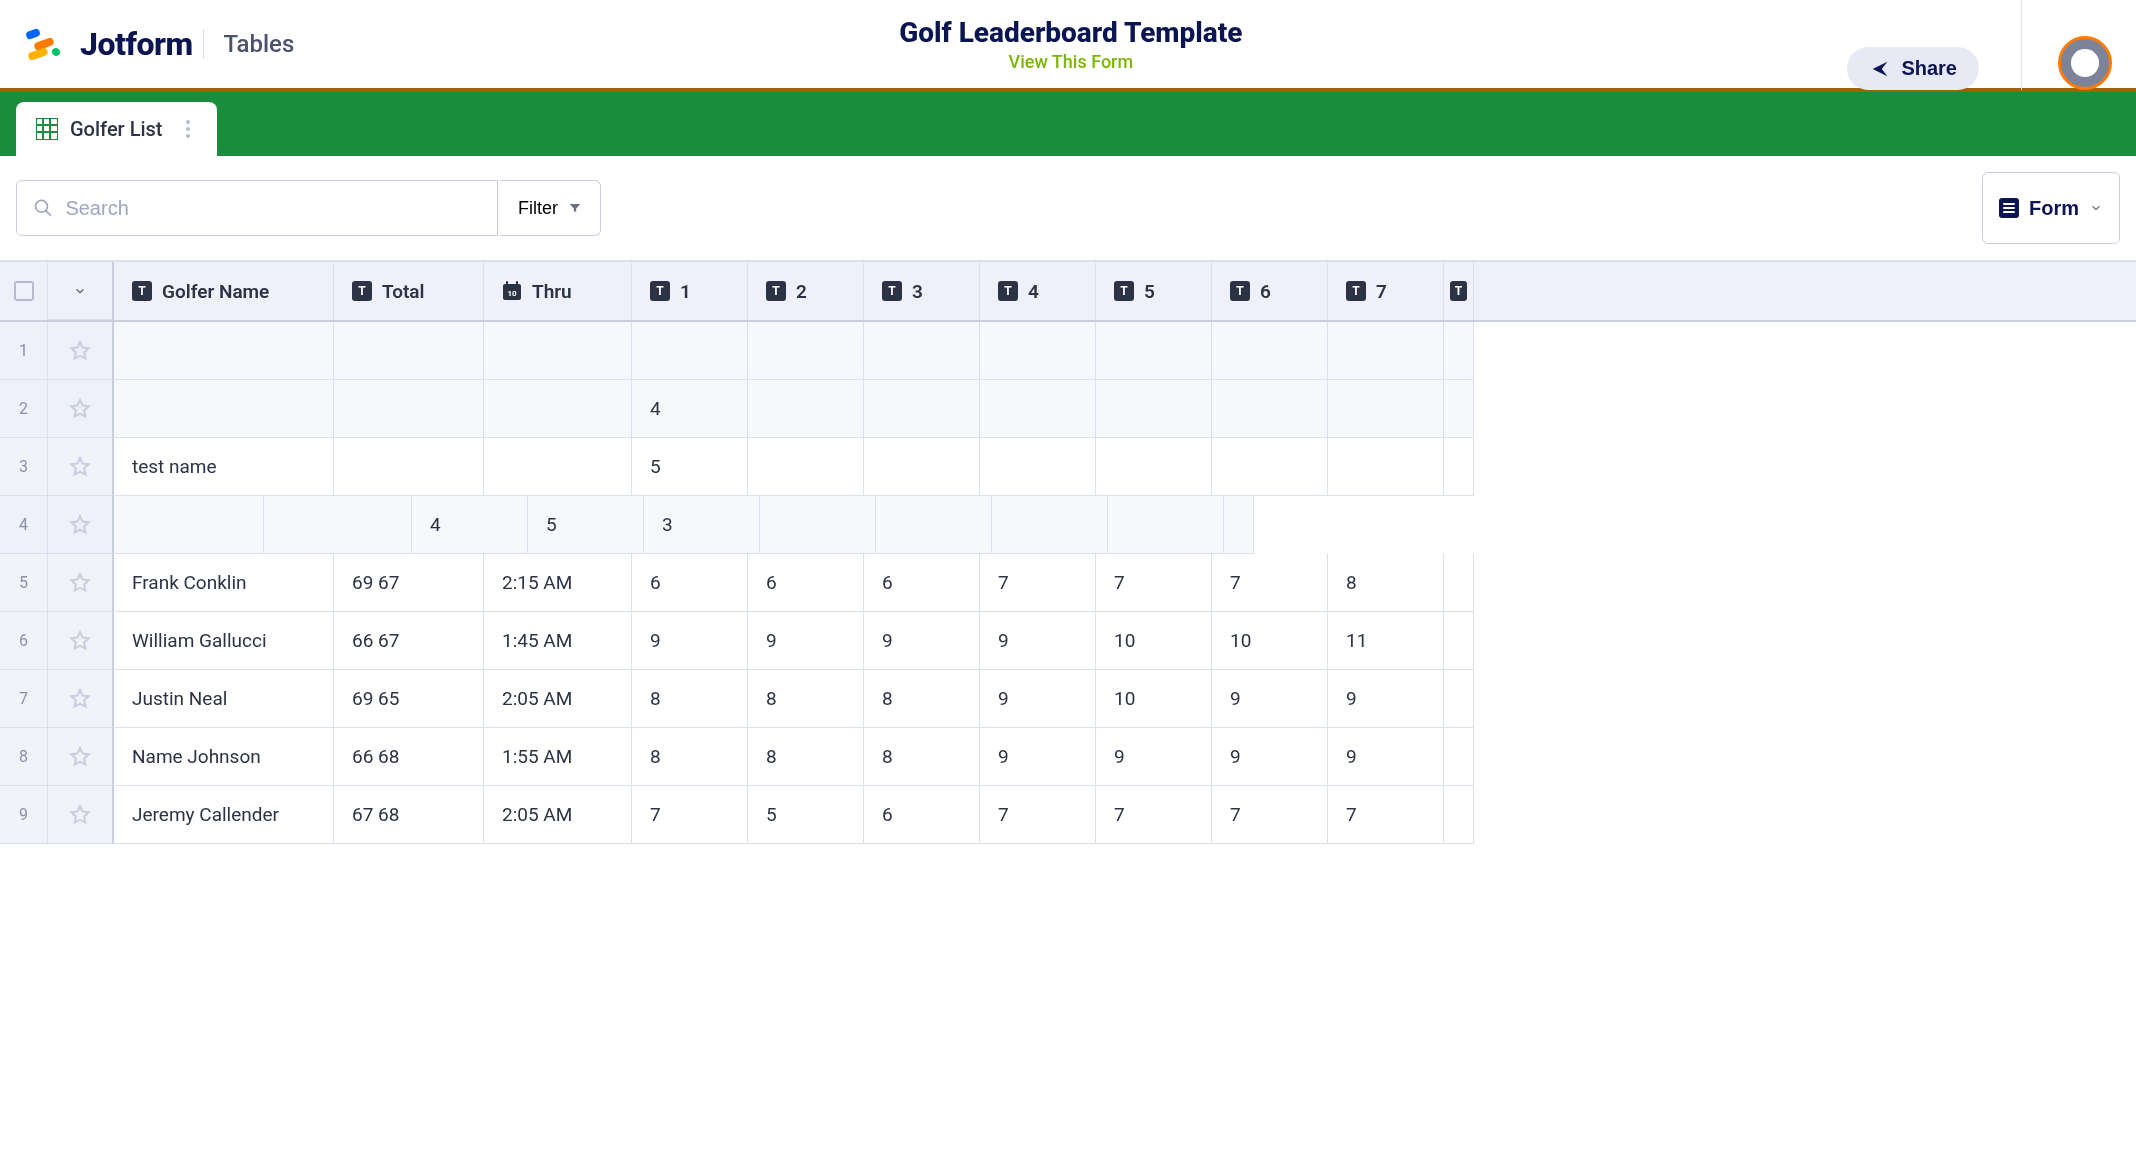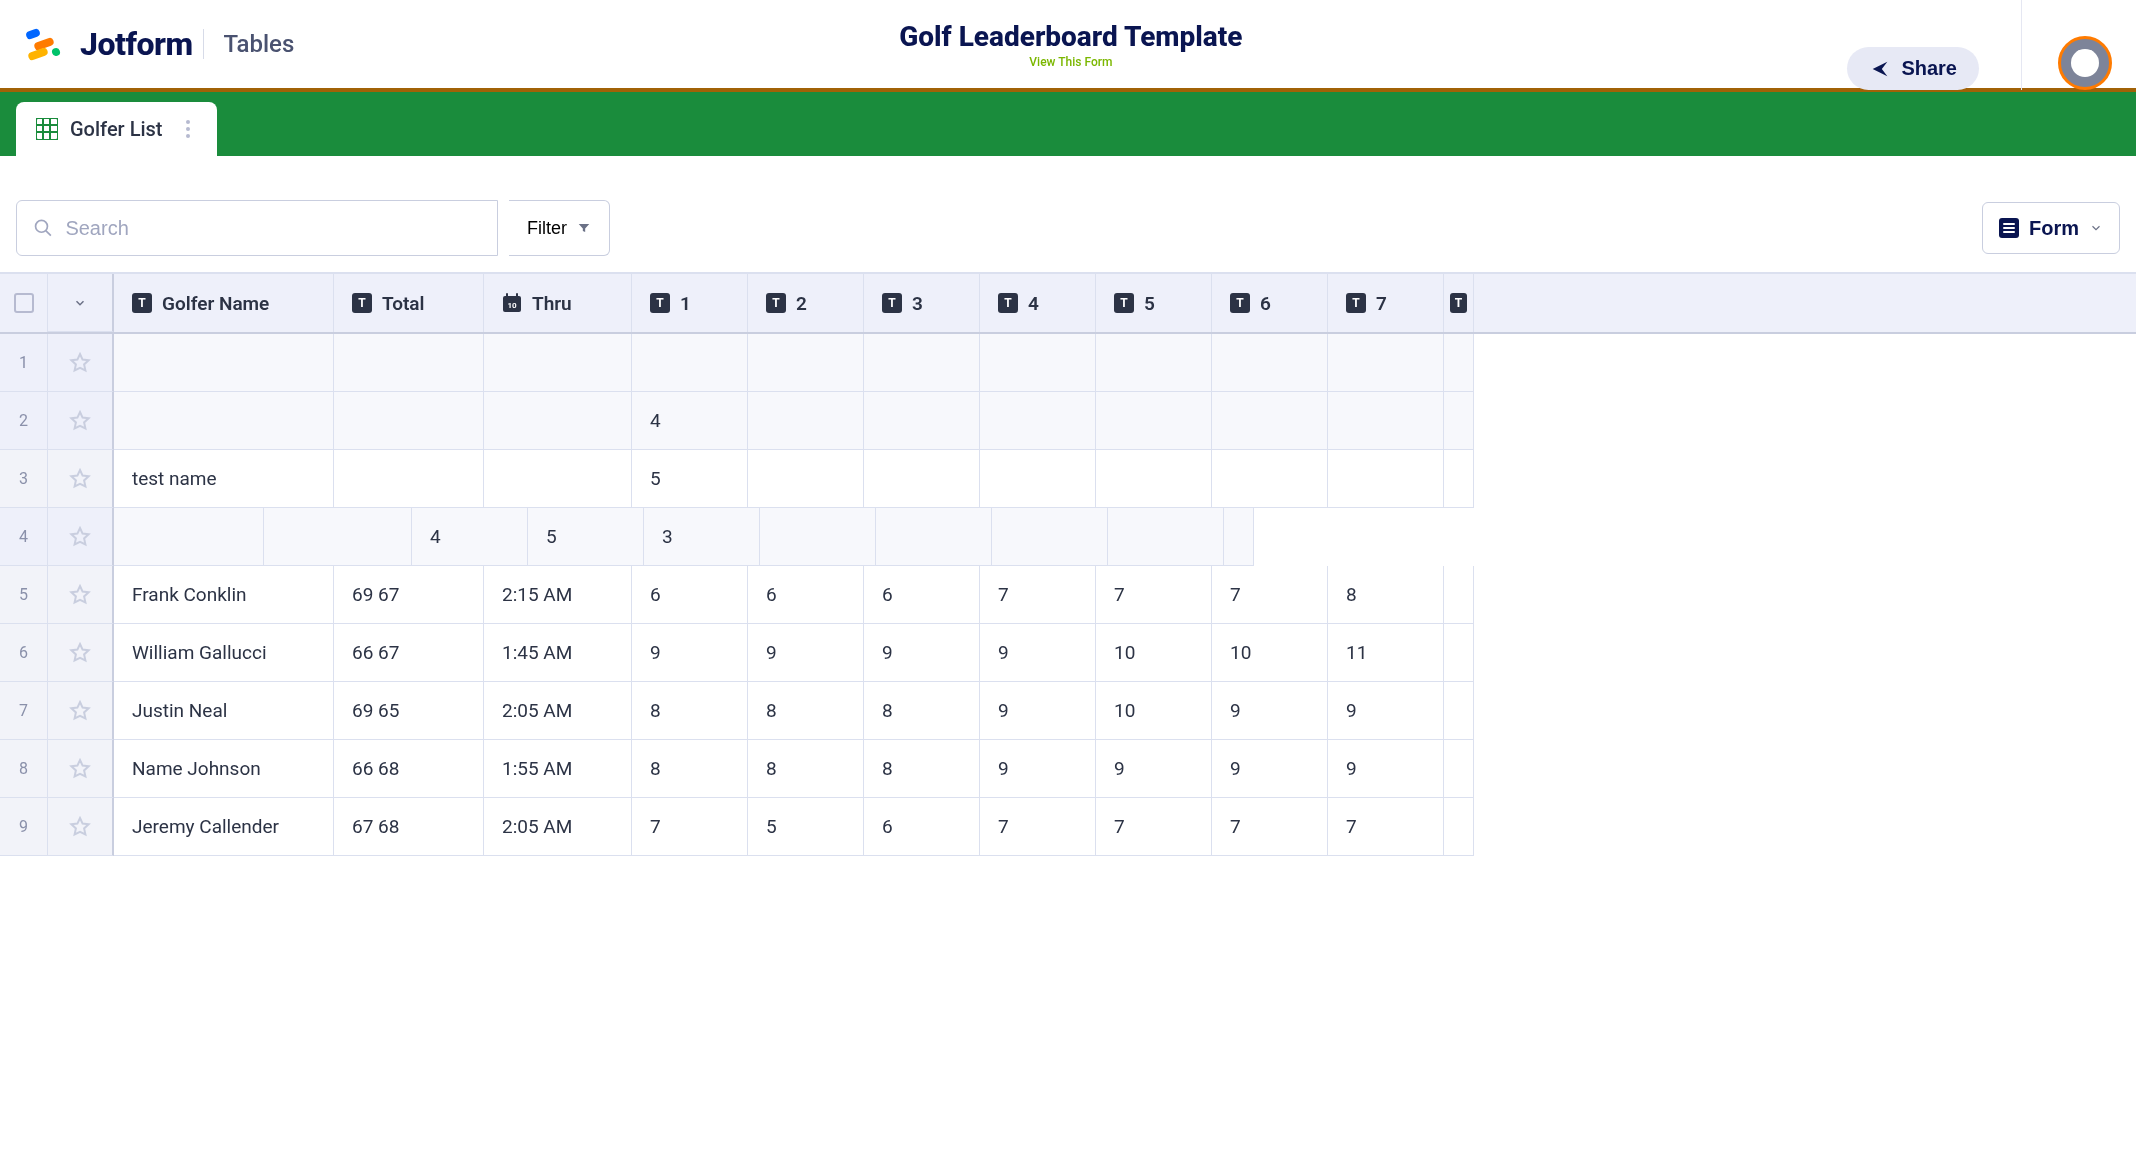--- a/index.html
+++ b/index.html
@@ -7,43 +7,43 @@
 
 
 .top-header { display: flex; align-items: center; height: 92px; padding: 0 24px; border-bottom: 4px solid #a16207; }
 .logo-area { display: flex; align-items: center; gap: 16px; }
 .logo-mark { width: 40px; height: 40px; }
 .logo-word { font-size: 32px; font-weight: 800; color: #0a1551; letter-spacing: -0.5px; }
 .logo-div { width: 1px; height: 30px; background: #d7dbe8; margin: 0 20px 0 10px; }
 .tables-label { font-size: 24px; color: #4a5270; font-weight: 500; }
 .title-area { flex: 1; text-align: center; }
 .title-main { font-size: 28px; font-weight: 800; color: #0a1551; }
-.title-sub { font-size: 12px; color: #7bb700; font-weight: 500; margin-top: 2px; }
+.title-sub { font-size: 18px; color: #7bb700; font-weight: 500; margin-top: 2px; }
 .right-area { display: flex; align-items: flex-end; gap: 28px; }
 .share-btn { display: flex; align-items: center; gap: 10px; background: #e7e9f5; border: none; border-radius: 22px; padding: 10px 22px; font-size: 20px; font-weight: 600; color: #0a1551; cursor: pointer; }
 .vr { width: 1px; height: 92px; background: #e5e7f2; margin: 0 8px 0 14px; }
 .avatar { width: 54px; height: 54px; border-radius: 50%; border: 3px solid #ff7b00; background: #7d8499; display: flex; align-items: center; justify-content: center; }
 
 
 .tabbar { background: #1a8c3c; height: 64px; display: flex; align-items: flex-end; padding: 0 16px; }
 .tab { background: #fff; border-radius: 8px 8px 0 0; display: flex; align-items: center; gap: 12px; padding: 14px 20px; height: 54px; }
 .tab-icon-grid { width: 22px; height: 22px; }
 .tab-label { font-size: 20px; font-weight: 500; color: #2c3345; }
 .tab-menu { width: 18px; display: flex; flex-direction: column; gap: 3px; align-items: center; margin-left: 4px; }
 .tab-menu span { width: 4px; height: 4px; border-radius: 50%; background: #b6bad0; }
 
 
-.toolbar { display: flex; align-items: center; padding: 16px; gap: 17px; margin-top: 28px; }
+.toolbar { display: flex; align-items: center; padding: 16px; gap: 8px; }
 .search-wrap { display: flex; align-items: center; border: 1px solid #c9cedf; border-radius: 6px; height: 56px; width: 482px; padding: 0 16px; gap: 12px; }
 .search-input { border: none; outline: none; font-size: 20px; width: 100%; color: #2c3345; }
 .search-input::placeholder { color: #a0a6bf; }
 .filter-btn { display: flex; align-items: center; gap: 10px; border: 1px solid #c9cedf; border-left: none; height: 56px; padding: 0 18px; border-radius: 0 6px 6px 0; margin-left: -6px; font-size: 18px; color: #000000; background: #fff; cursor: pointer; }
 .search-wrap { border-radius: 6px 0 0 6px; }
 .spacer { flex: 1; }
-.form-btn { display: flex; align-items: center; gap: 10px; border: 1px solid #c9cedf; border-radius: 6px; height: 52px; padding: 0 16px; font-size: 20px; font-weight: 600; color: #0a1551; background: #fff; cursor: pointer; }
+.form-btn { display: flex; align-items: center; gap: 10px; border: 1px solid #c9cedf; border-radius: 6px; height: 72px; padding: 0 16px; font-size: 20px; font-weight: 600; color: #0a1551; background: #fff; cursor: pointer; }
 .form-icon { width: 20px; height: 20px; background: #0a1551; border-radius: 3px; display: flex; flex-direction: column; justify-content: center; align-items: center; gap: 2px; }
 .form-icon span { width: 12px; height: 2px; background: #fff; border-radius: 1px; }
 
 
 .grid { border-top: 2px solid #dbe0ef; }
 .row { display: flex; height: 58px; }
 .header-row { background: #eef0fa; border-bottom: 2px solid #c9cedf; height: 60px; }
 .header-row .cell, .header-row .numcell { border-bottom: none; }
 .numcell { width: 48px; min-width: 48px; display: flex; align-items: center; justify-content: center; border-right: 1px solid #dbe0ef; border-bottom: 1px solid #dbe0ef; background: #f2f3f9; font-size: 16px; color: #8a90aa; }
 .starcell { width: 66px; min-width: 66px; display: flex; align-items: center; justify-content: center; border-right: 2px solid #c9cedf; border-bottom: 1px solid #dbe0ef; background: #f2f3f9; }

